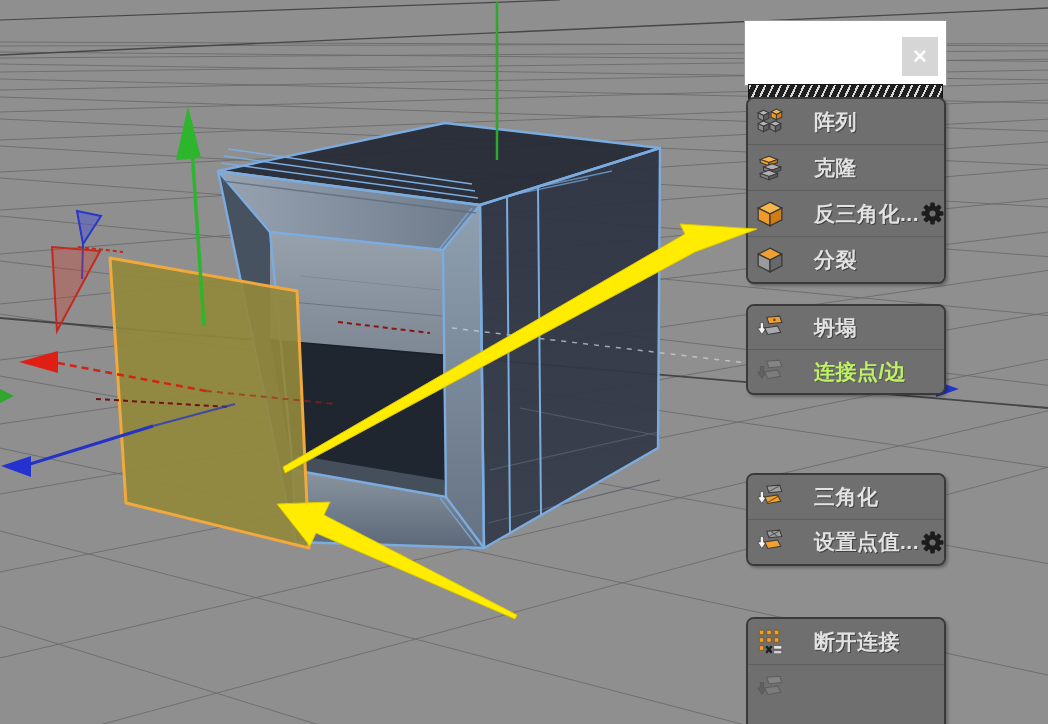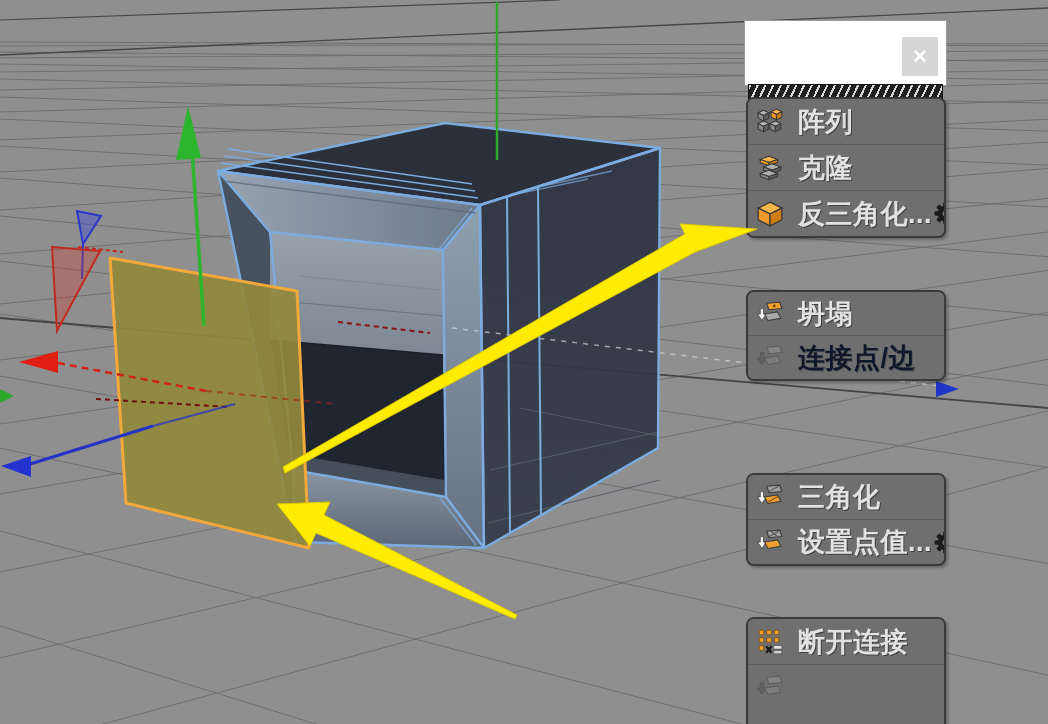--- a/index.html
+++ b/index.html
@@ -12,29 +12,29 @@
   .search{position:absolute;left:745px;top:21px;width:201px;height:64px;background:#ffffff;
           box-shadow:0 0 0 1px #9a9a9a}
   .search input{position:absolute;left:0;top:0;width:150px;height:62px;border:none;outline:none;
           background:transparent;font-size:20px;padding:0 6px;font-family:"Liberation Sans",sans-serif}
   .close-btn{position:absolute;right:8px;top:16px;width:36px;height:39px;background:#d6d6d6;border:none;
           color:#fdfdfd;font-size:19px;font-weight:bold;line-height:39px;text-align:center;padding:0;cursor:pointer}
   .hatch{position:absolute;left:748px;top:84px;width:193px;height:13px;border:1px solid #141414;
           background:repeating-linear-gradient(115deg,#d8d8d8 0 2px,#1f1f1f 2px 7px)}
   .group{position:absolute;left:746px;width:196px;background:#6f6f6f;border:2px solid #3a3a3a;
          border-radius:8px;overflow:hidden;box-shadow:2px 2px 3px rgba(0,0,0,.28)}
-  .g1{top:97px}.g2{top:290px}.g3{top:473px}.g4{top:617px;height:200px}
+  .g1{top:97px}.g2{top:304px}.g3{top:473px}.g4{top:617px;height:200px}
   .item{display:flex;align-items:center;border-bottom:1px solid #5e5e5e;background:#6f6f6f}
   .group .item:last-child{border-bottom:none}
   .g1 .item{height:45px}.g2 .item{height:43px}.g3 .item{height:44px}.g4 .item{height:45px}
   .micon{width:28px;height:28px;margin-left:8px;flex:none}
-  .lbl{margin-left:14px;font-size:27px;font-weight:600;color:#e2e2e2;letter-spacing:.5px;
+  .lbl{margin-left:30px;font-size:21px;font-weight:600;color:#e2e2e2;letter-spacing:.5px;
        text-shadow:1px 1px 0 rgba(22,22,22,.55);white-space:nowrap}
   .gear{margin-left:auto;margin-right:9px;width:27px;height:27px;flex:none;cursor:pointer}
-  .disabled .lbl{color:#0f172a;text-shadow:1px 1px 0 rgba(40,40,40,.3)}
+  .disabled .lbl{color:#bef264;text-shadow:1px 1px 0 rgba(40,40,40,.3)}
   .disabled .micon{opacity:.5;filter:grayscale(1)}
 </style>
 </head>
 <body>
 
 <svg id="viewport" width="1048" height="724">
   <defs>
     <linearGradient id="bandTop" x1="0" y1="0" x2="1" y2="0">
       <stop offset="0" stop-color="#97a3b1"></stop>
         <stop offset="1" stop-color="#6d7a8a"></stop>
@@ -226,20 +226,30 @@
         <g fill="#1c1c1c">
           <rect x="10.8" y="2.5" width="4.4" height="21" rx="1"></rect>
           <rect x="10.8" y="2.5" width="4.4" height="21" rx="1" transform="rotate(45 13 13)"></rect>
           <rect x="10.8" y="2.5" width="4.4" height="21" rx="1" transform="rotate(90 13 13)"></rect>
           <rect x="10.8" y="2.5" width="4.4" height="21" rx="1" transform="rotate(-45 13 13)"></rect>
           <circle cx="13" cy="13" r="7.5"></circle>
         </g>
         <circle cx="13" cy="13" r="3" fill="#6f6f6f"></circle>
       </svg>
     </div>
+    <div class="item">
+      <svg class="micon" viewBox="0 0 26 26">
+        <g stroke="#3a3a3a" stroke-width="1.2">
+          <polygon points="13,2 24,7.5 13,13 2,7.5" fill="#f0a030"></polygon>
+          <polygon points="2,7.5 13,13 13,24 2,18.5" fill="#9a9a9a"></polygon>
+          <polygon points="24,7.5 13,13 13,24 24,18.5" fill="#686868"></polygon>
+        </g>
+      </svg>
+      <span class="lbl">分裂</span>
+    </div>
   </div>
 
   <div class="group g2">
     <div class="item">
       <svg class="micon" viewBox="0 0 26 26">
         <polygon points="4,8 7,8 7,13 9.5,13 5.5,19 1.5,13 4,13" fill="#f5f5f5" stroke="#333" stroke-width="0.6"></polygon>
         <polygon points="10,3 22,2 24,8 12,9" fill="#f0a030" stroke="#3c3c3c"></polygon>
         <circle cx="17" cy="5.5" r="1.3" fill="#7a4a00"></circle>
         <polygon points="8,13 20,11 23,17 11,19" fill="#a9a9a9" stroke="#3c3c3c"></polygon>
       </svg>

